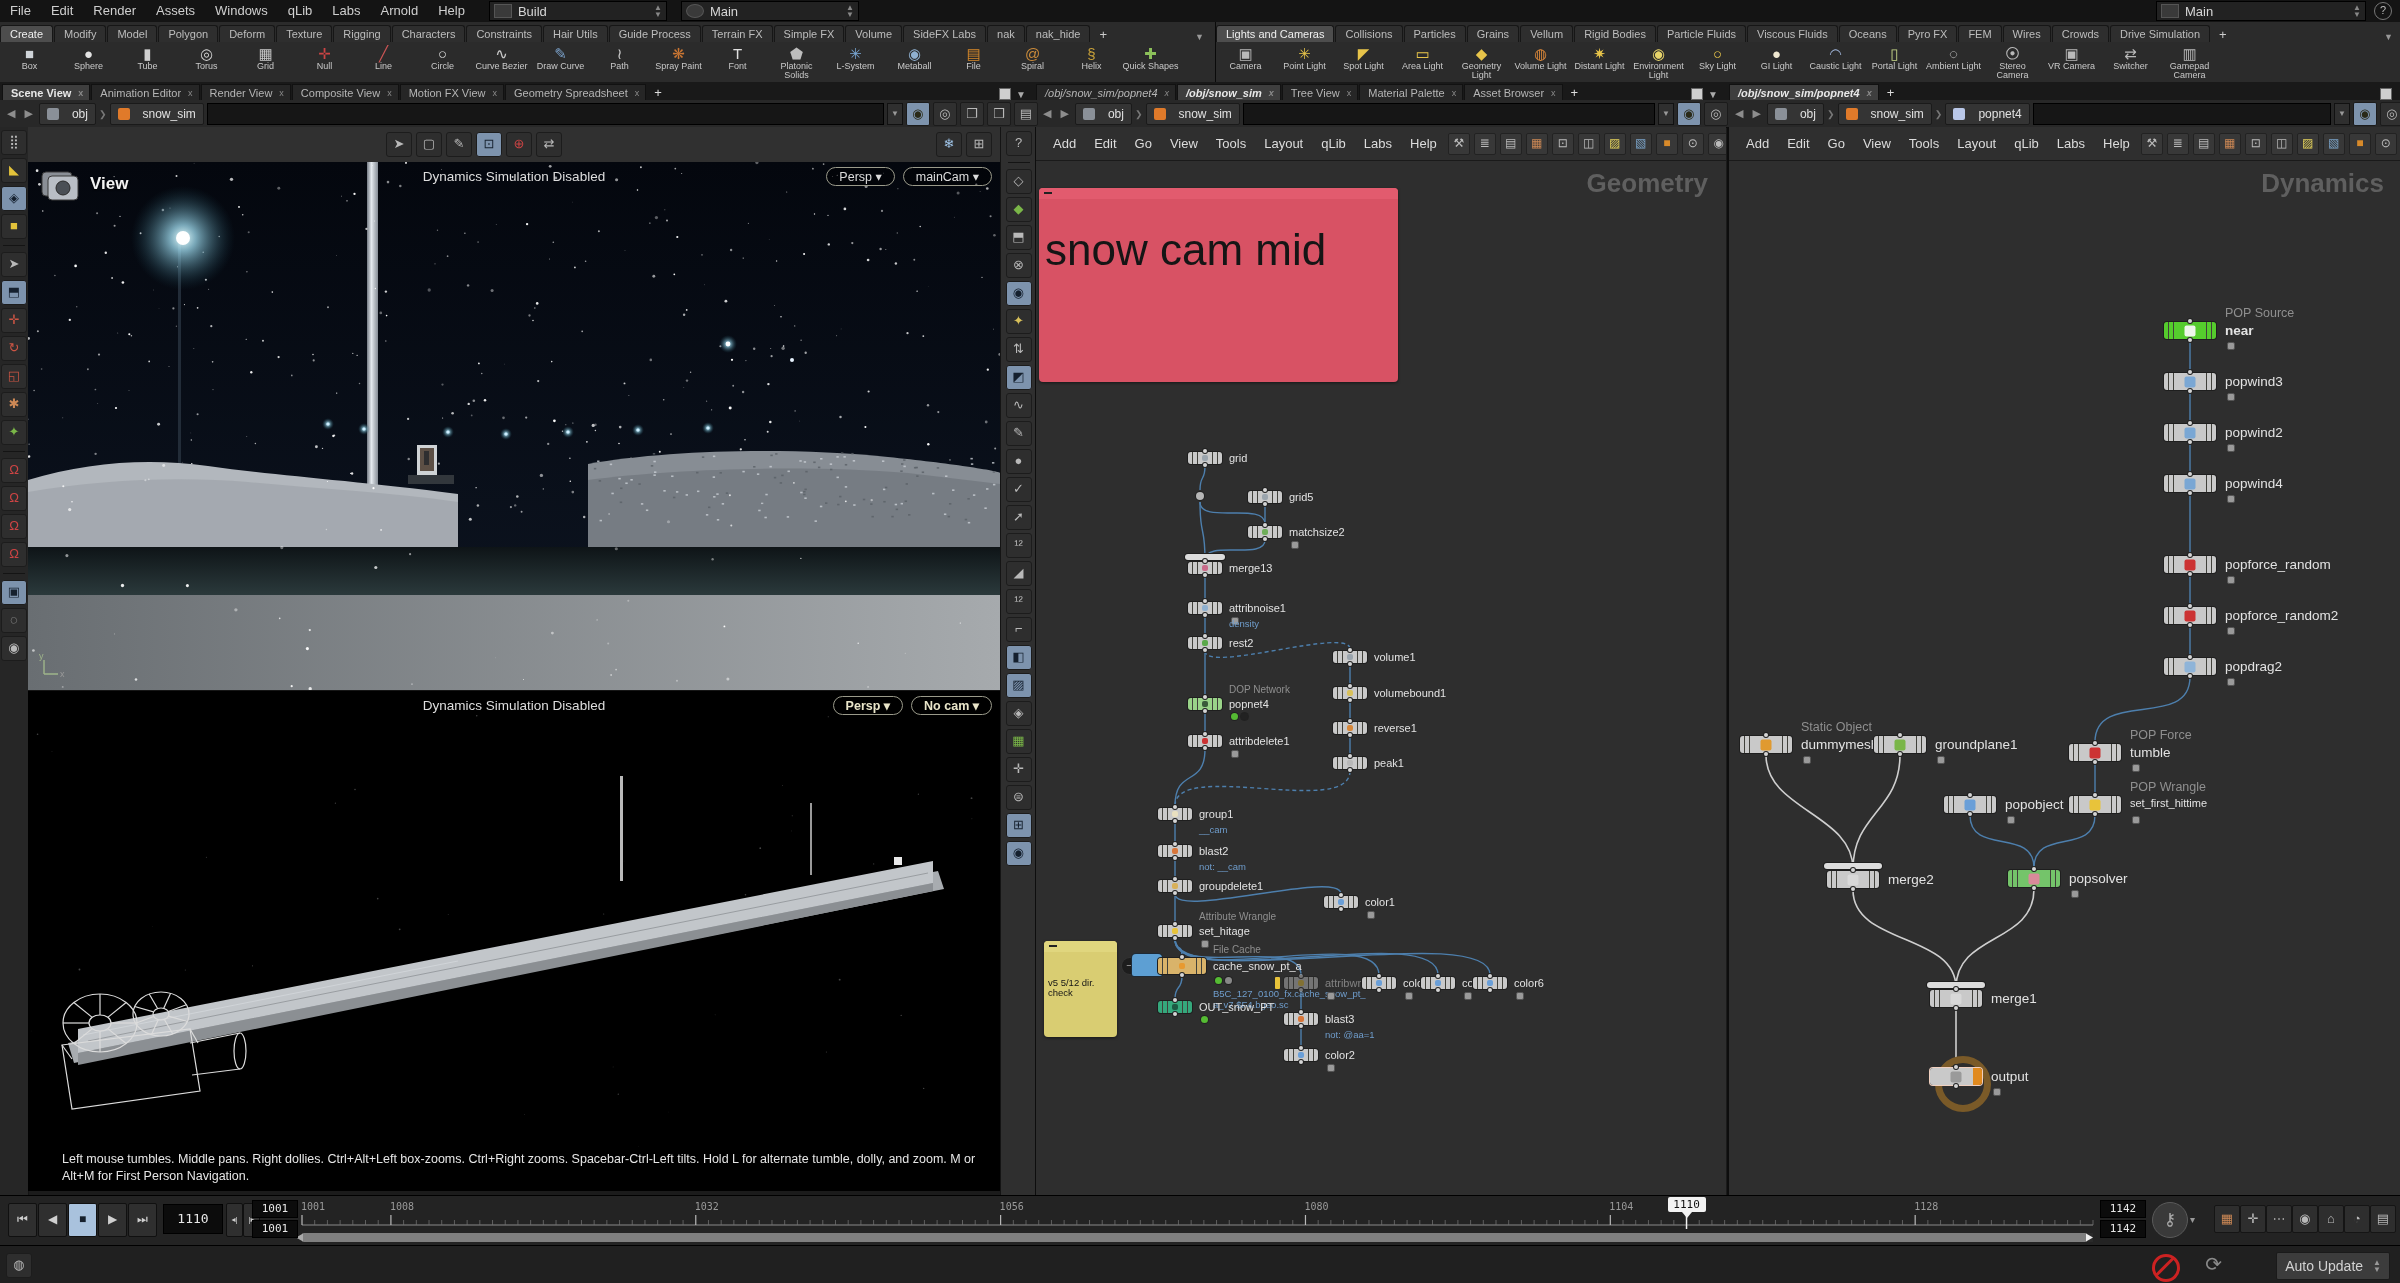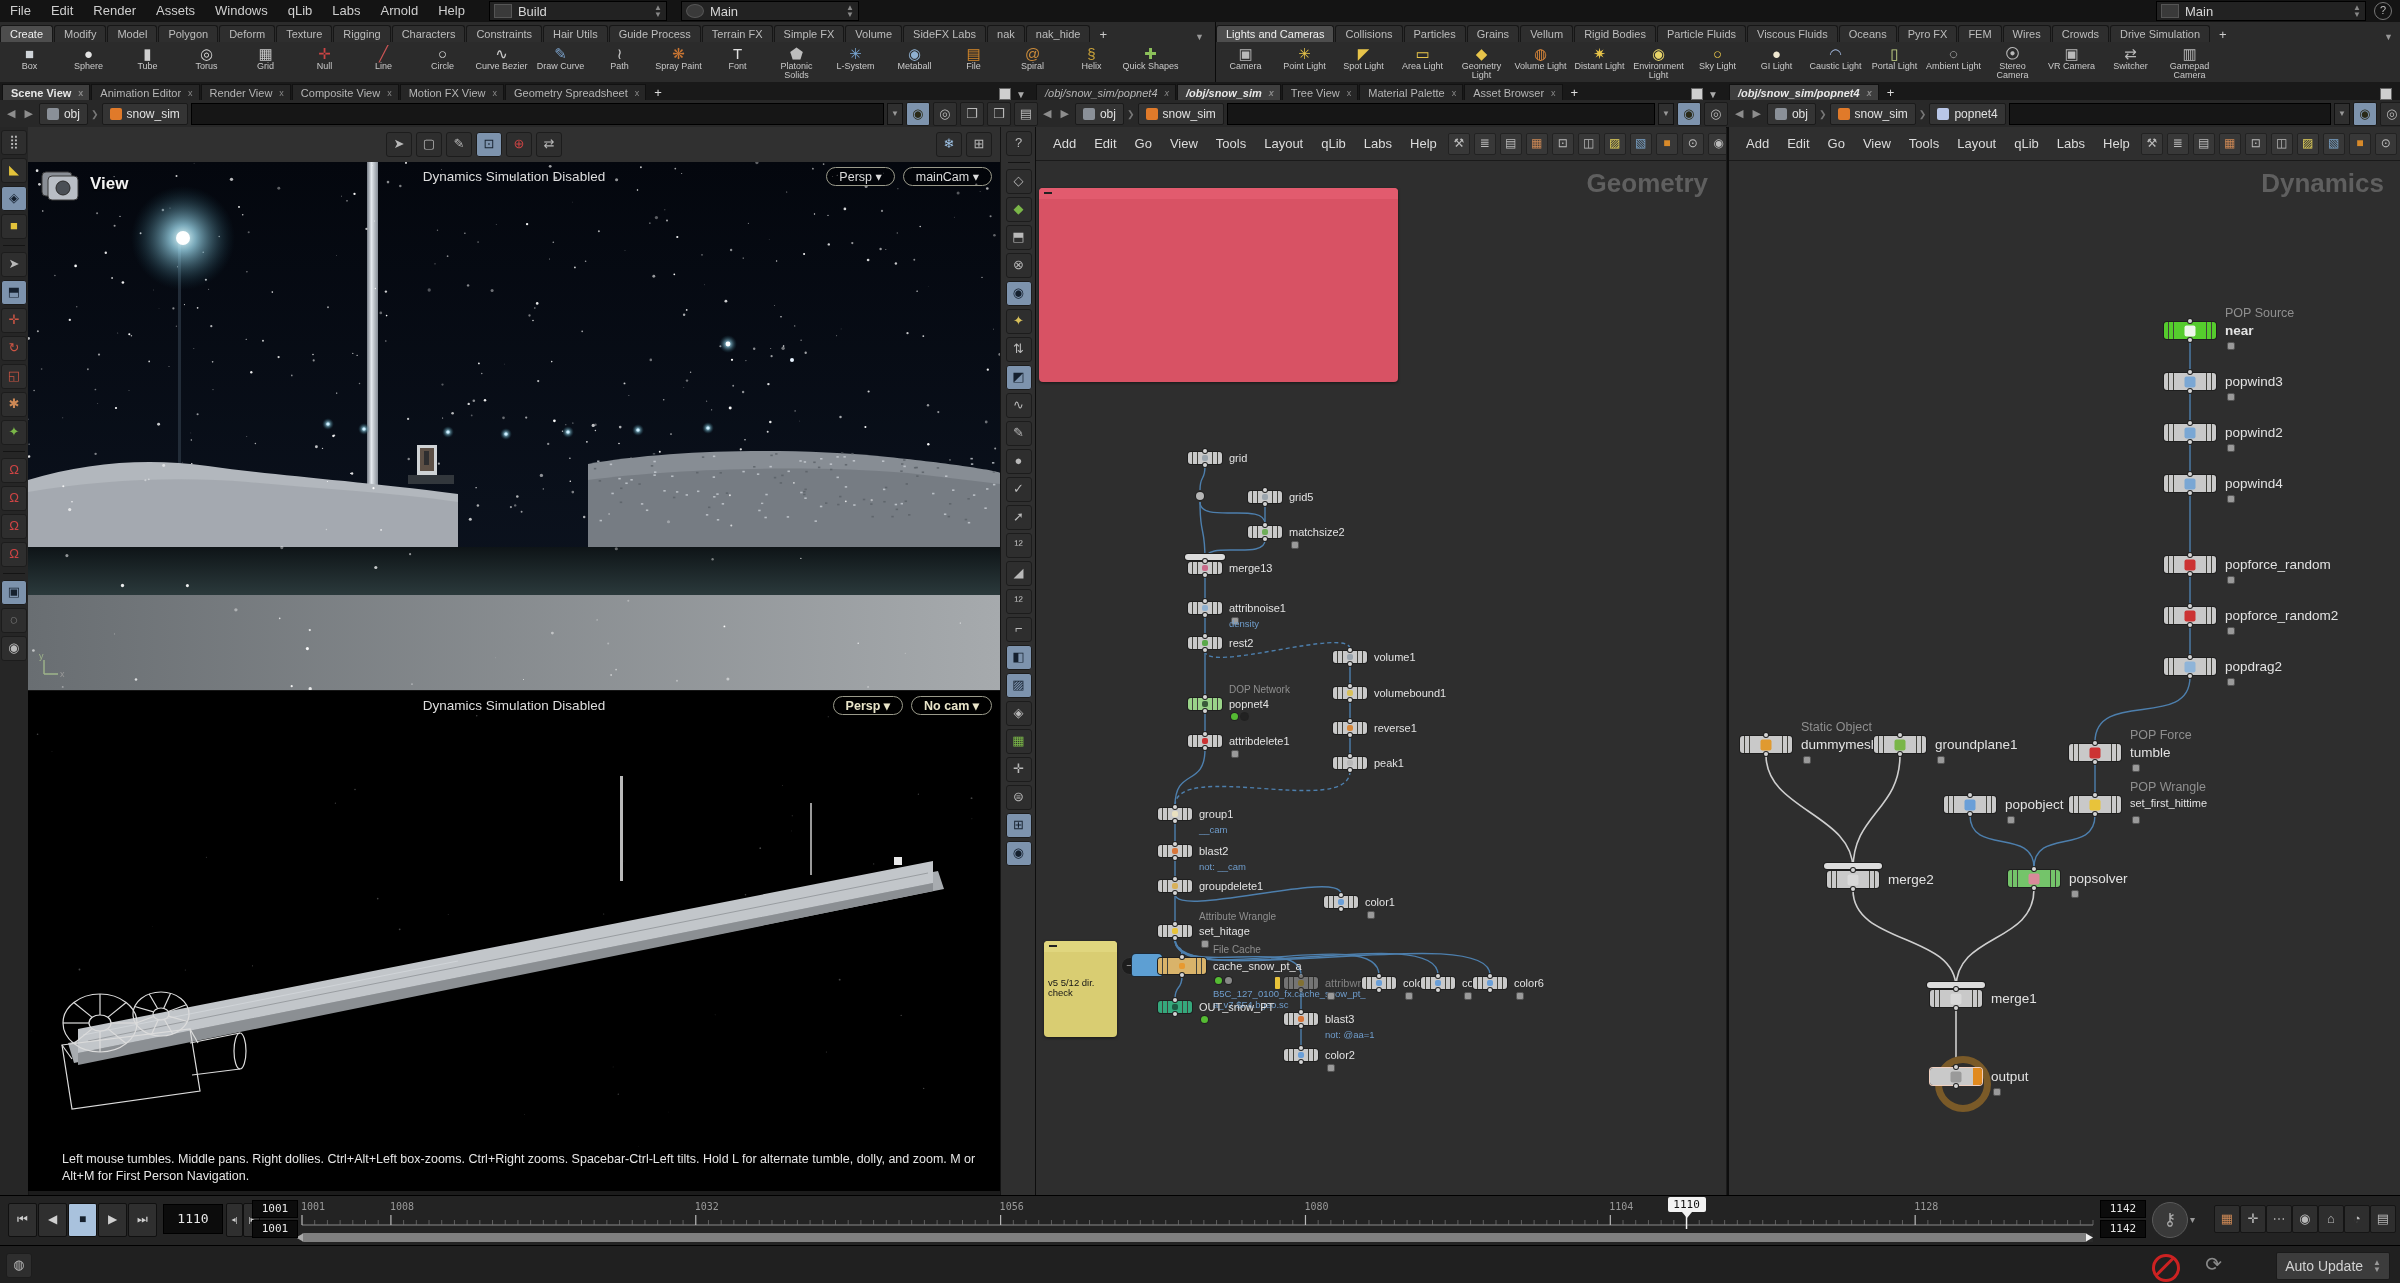--- a/index.html
+++ b/index.html
@@ -34,21 +34,21 @@
   .ptab.path{font-style:italic;}
   .ptab.active{background:#3e3e3e;color:#e8e8e8;font-weight:bold;}
   .ptab .x{color:#8a8a8a;font-size:9px;}
   .ptab-plus{color:#ddd;font-size:13px;padding:0 7px;}
   .pane-ctl{margin-left:auto;display:flex;align-items:center;gap:5px;color:#aaa;padding-right:6px;font-size:10px;}
   .pane-ctl .sq{width:10px;height:10px;background:#cfcfcf;border:1px solid #666;}
 
   #pathrow{left:0;top:100px;width:2400px;height:27px;background:#282828;border-bottom:1px solid #0c0c0c;}
   .path-group{position:absolute;top:0;height:27px;display:flex;align-items:center;gap:3px;padding:0 4px;}
   .navarr{color:#8d8d8d;font-size:11px;padding:0 3px;}
-  .chip{display:flex;align-items:center;gap:5px;background:#343434;border:1px solid #1a1a1a;height:20px;padding:0 7px;font-size:12px;color:#e0e0e0;border-radius:2px;}
+  .chip{display:flex;align-items:center;gap:13px;background:#343434;border:1px solid #1a1a1a;height:20px;padding:0 7px;font-size:12px;color:#e0e0e0;border-radius:2px;}
   .chip .ci{width:12px;height:12px;border-radius:2px;}
   .pathfield{flex:1;height:20px;background:#161616;border:1px solid #000;}
   .ddbtn{width:14px;height:20px;background:#2f2f2f;border:1px solid #111;color:#999;font-size:8px;text-align:center;line-height:20px;}
   .pico{width:22px;height:22px;background:#303030;border:1px solid #1b1b1b;border-radius:2px;color:#c9b85a;font-size:13px;text-align:center;line-height:21px;}
   .pico.on{background:#7d93ad;color:#2a2a18;}
   .pico.plain{color:#b9b9b9;}
 
   
   #leftstrip{left:0;top:127px;width:28px;height:1068px;background:#262626;border-right:1px solid #141414;display:flex;flex-direction:column;align-items:center;padding-top:3px;gap:3px;}
   .stripico{width:24px;height:23px;background:#2e2e2e;border:1px solid #1c1c1c;border-radius:3px;color:#b9b9b9;font-size:13px;text-align:center;line-height:22px;flex:none;}
@@ -1127,20 +1127,21 @@
           <path d="M169,491 C169,513.95 314,466.05 314,489" fill="none" stroke="#4d7fad" stroke-width="1.4" stroke-dasharray="4 3"></path>
           <path d="M314,505 C314,519 314,511 314,525" fill="none" stroke="#4d7fad" stroke-width="1.4"></path>
           <path d="M314,541 C314,555 314,546 314,560" fill="none" stroke="#4d7fad" stroke-width="1.4"></path>
           <path d="M314,576 C314,590 314,581 314,595" fill="none" stroke="#4d7fad" stroke-width="1.4"></path>
           <path d="M314,611 C314,658.25 139,598.75 139,646" fill="none" stroke="#4d7fad" stroke-width="1.4" stroke-dasharray="4 3"></path>
         </svg>
     <div class="sticky" style="left: 3px; top: 28px; width: 359px; height: 194px; background: rgb(216, 82, 100);">
           <div class="bar" style="background: rgb(226, 91, 110);">
             <i></i>
           </div>
+          <div class="txt" style="font-size: 44px; padding: 28px 4px 0px 6px; line-height: 1.05; color: rgb(21, 21, 21);">snow cam mid</div>
         </div>
         <div class="sticky" style="left: 8px; top: 781px; width: 73px; height: 96px; background: rgb(217, 205, 114);">
           <div class="bar" style="background: rgb(224, 214, 126);">
             <i></i>
           </div>
           <div class="txt" style="font-size: 9.5px; padding: 6px 3px 0px 4px; line-height: 1.05; color: rgb(21, 21, 21); margin-top: 20px;">v5 5/12 dir. check</div>
         </div>
         <div style="position: absolute; left: 86px; top: 798px; width: 16px; height: 16px; border-radius: 50%; background: rgb(29, 29, 29); color: rgb(153, 153, 153); text-align: center; line-height: 14px; font-size: 12px; box-shadow: rgb(51, 51, 51) 0px 0px 0px 1px;">–</div>
         <div class="net-node" style="left: 152px; top: 292px; width: 34px; height: 12px; background: linear-gradient(90deg, rgb(201, 201, 201) 0px, rgb(201, 201, 201) 4px, rgb(64, 64, 58) 4px, rgb(64, 64, 58) 5px, rgb(201, 201, 201) 5px, rgb(201, 201, 201) 9px, rgb(64, 64, 58) 9px, rgb(64, 64, 58) 10px, rgb(201, 201, 201) 10px, rgb(201, 201, 201) calc(100% - 10px), rgb(64, 64, 58) calc(100% - 10px), rgb(64, 64, 58) calc(100% - 9px), rgb(201, 201, 201) calc(100% - 9px), rgb(201, 201, 201) calc(100% - 5px), rgb(64, 64, 58) calc(100% - 5px), rgb(64, 64, 58) calc(100% - 4px), rgb(201, 201, 201) calc(100% - 4px), rgb(201, 201, 201) 100%);">
           <i style="position: absolute; left: 50%; top: 50%; transform: translate(-50%, -50%); width: 6px; height: 6px; border-radius: 2px; background: rgb(154, 164, 173);"></i>

